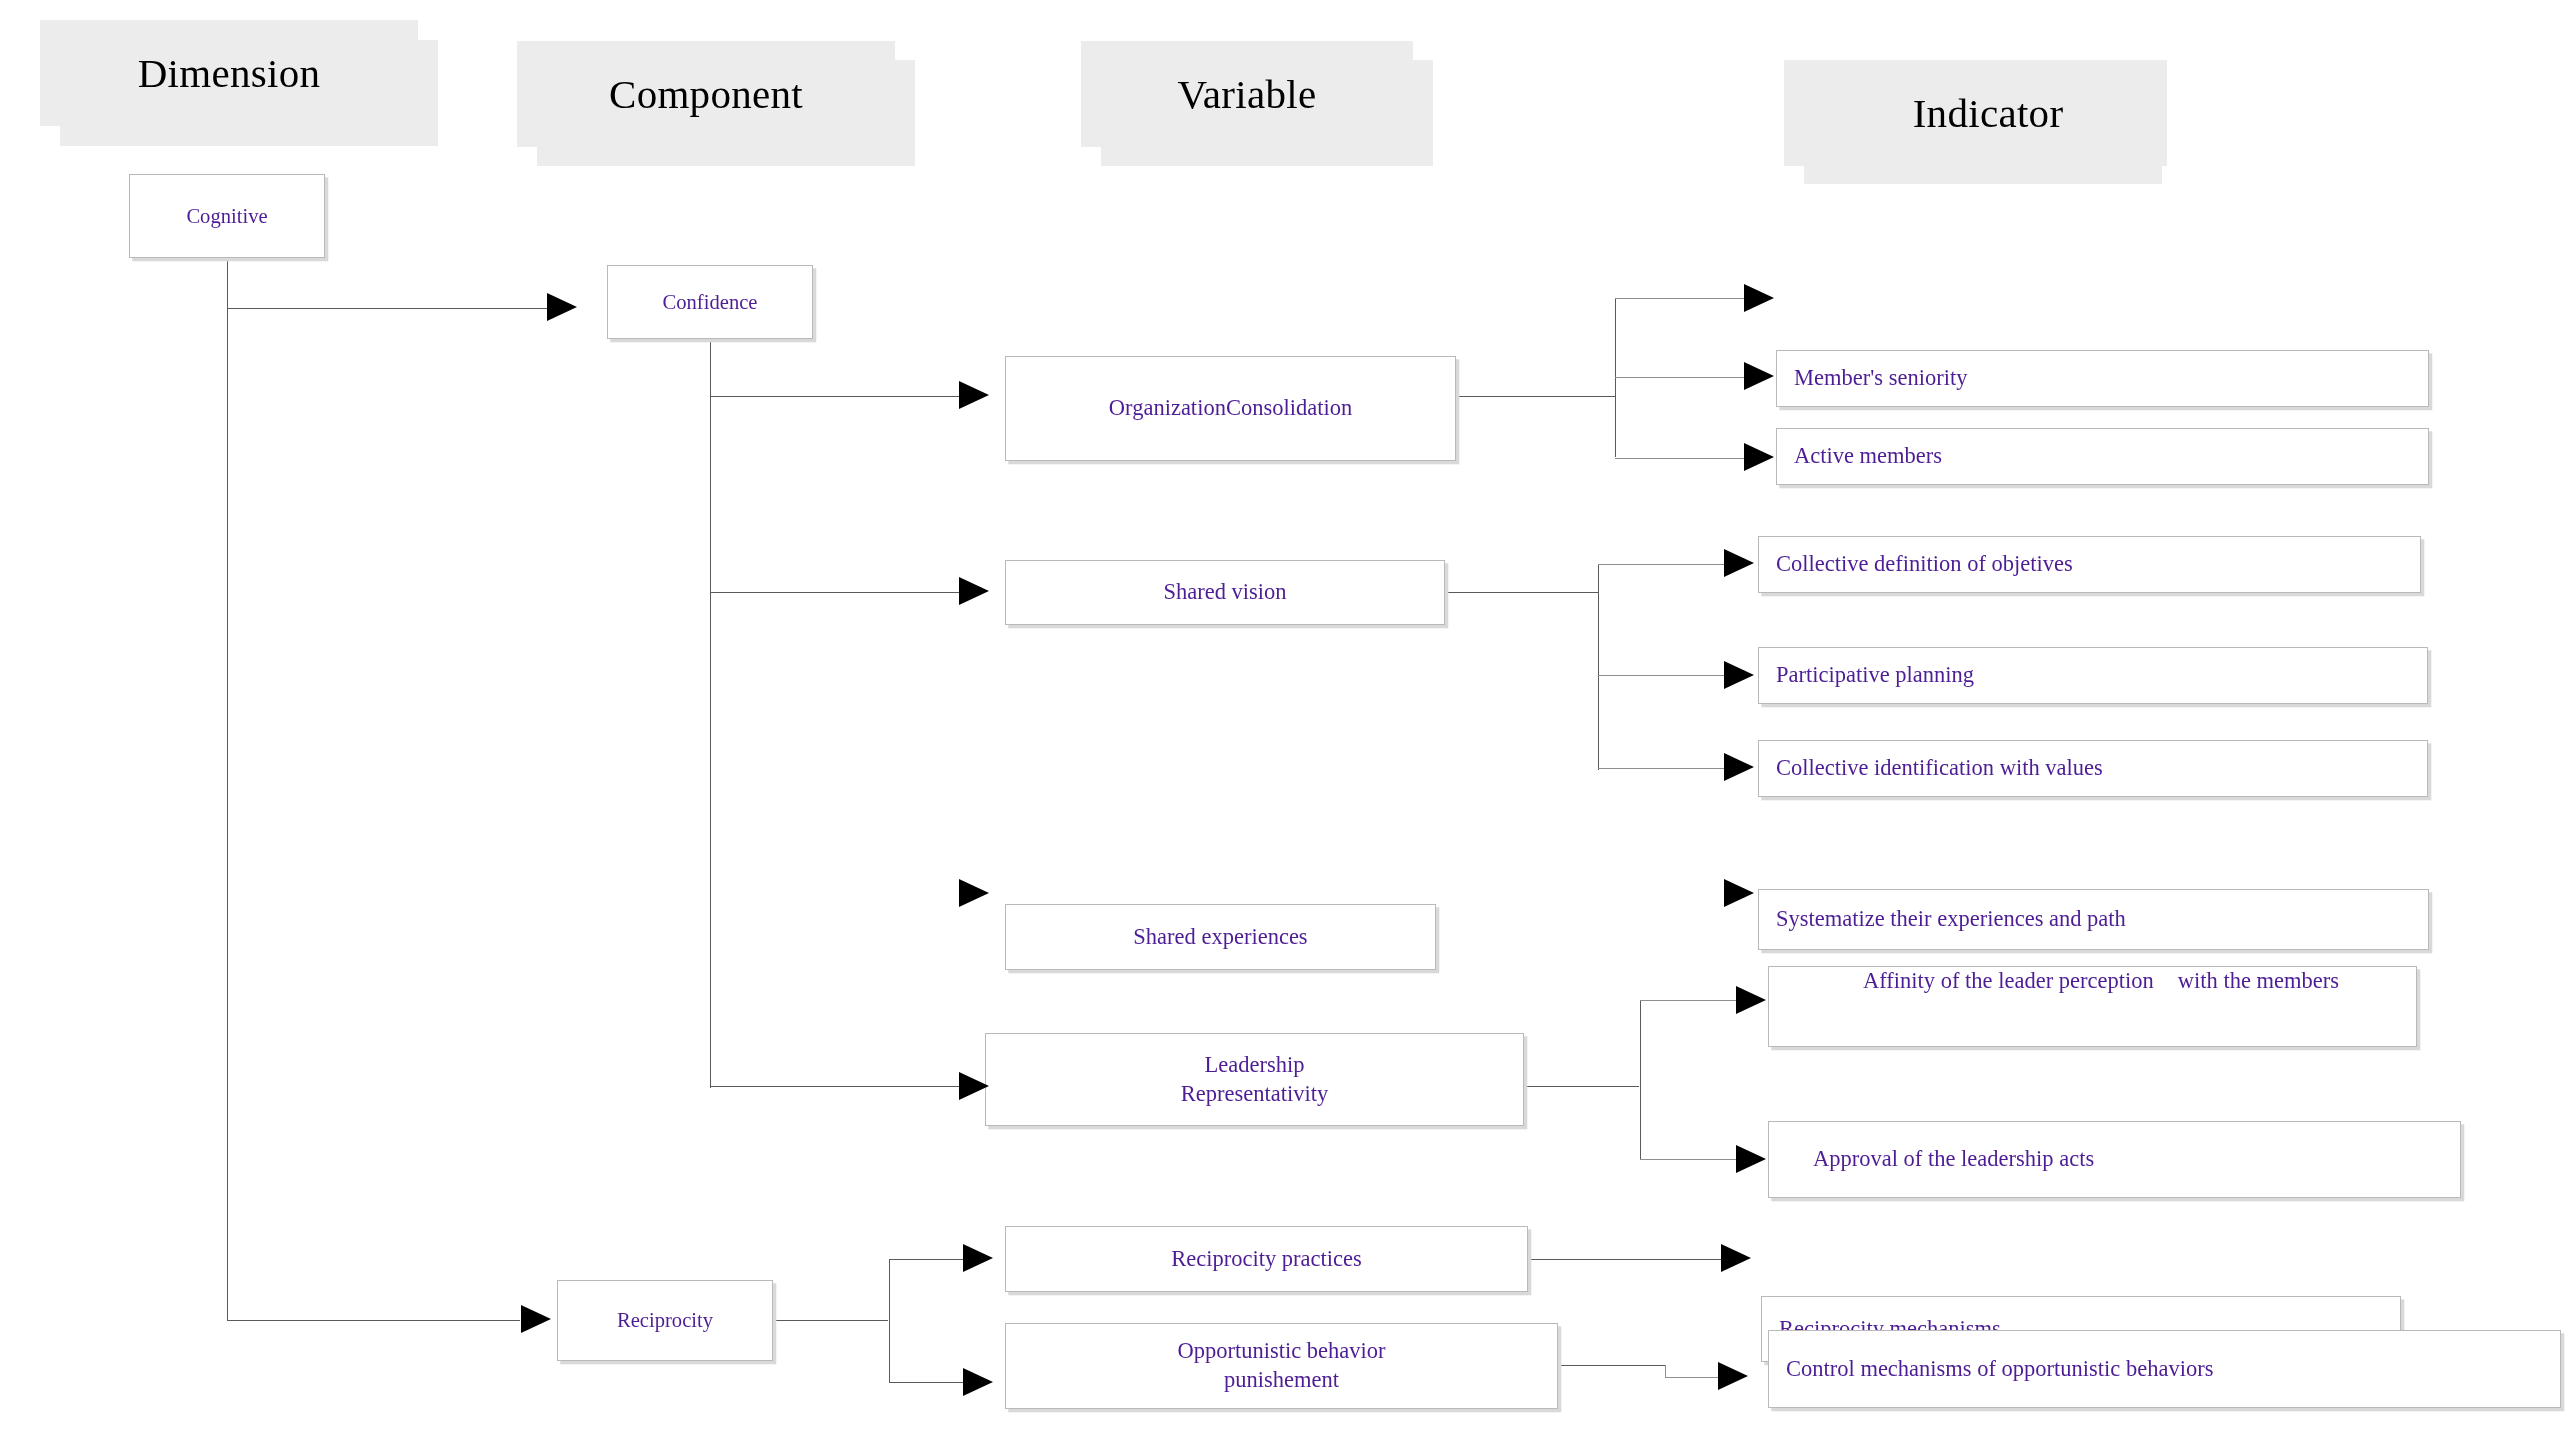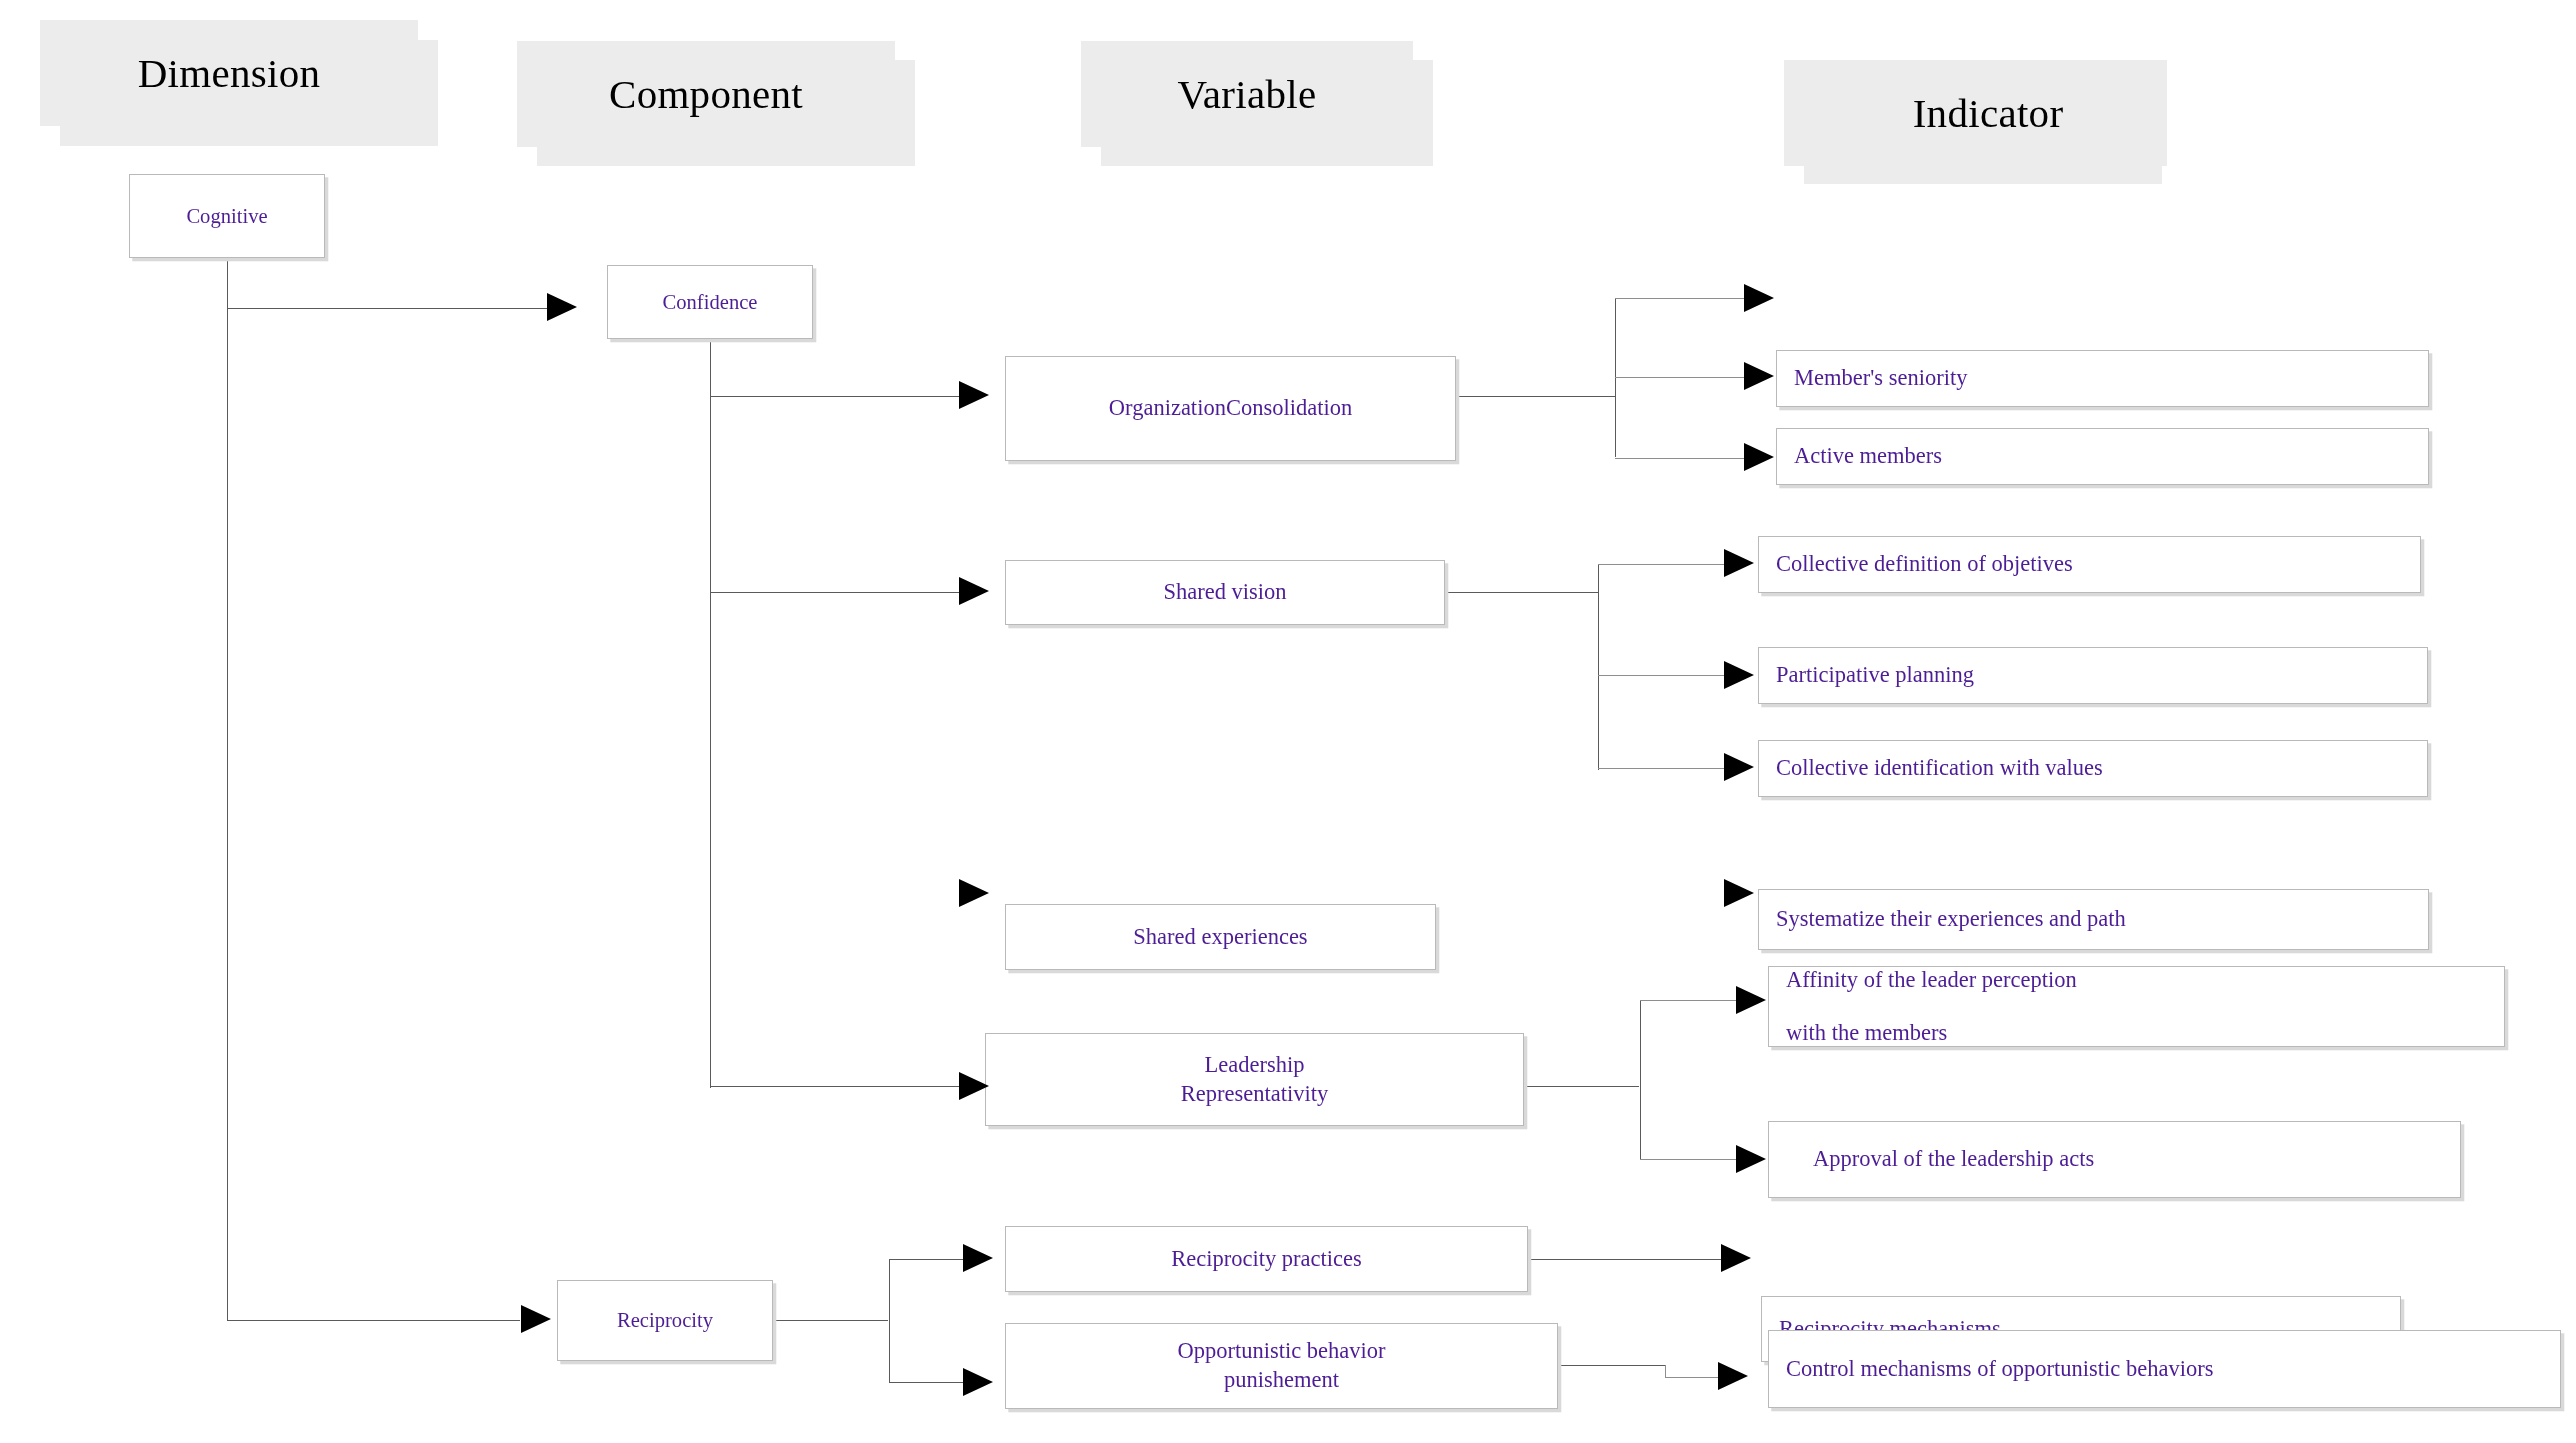--- a/index.html
+++ b/index.html
@@ -225,21 +225,21 @@
   </div>
 
   <div class="node leftpad" style="left:1758px;top:740px;width:670px;height:57px;">
     <span class="txt">Collective identification with values</span>
   </div>
 
   <div class="node leftpad" style="left:1758px;top:889px;width:671px;height:61px;">
     <span class="txt">Systematize their experiences and path</span>
   </div>
 
-  <div class="node leftpad" style="left:1768px;top:966px;width:737px;height:81px;flex-direction:column;align-items:flex-start;justify-content:center;gap:24px;">
+  <div class="node leftpad" style="left:1768px;top:966px;width:649px;height:81px;flex-direction:row;align-items:flex-start;justify-content:center;gap:24px;">
     <span class="txt">Affinity of the leader perception</span>
     <span class="txt">with the members</span>
   </div>
 
   <div class="node leftpad" style="left:1768px;top:1121px;width:693px;height:77px;padding-left:44px;">
     <span class="txt">Approval of the leadership acts</span>
   </div>
 
   <div class="node leftpad" style="left:1761px;top:1296px;width:640px;height:66px;">
     <span class="txt">Reciprocity mechanisms</span>

